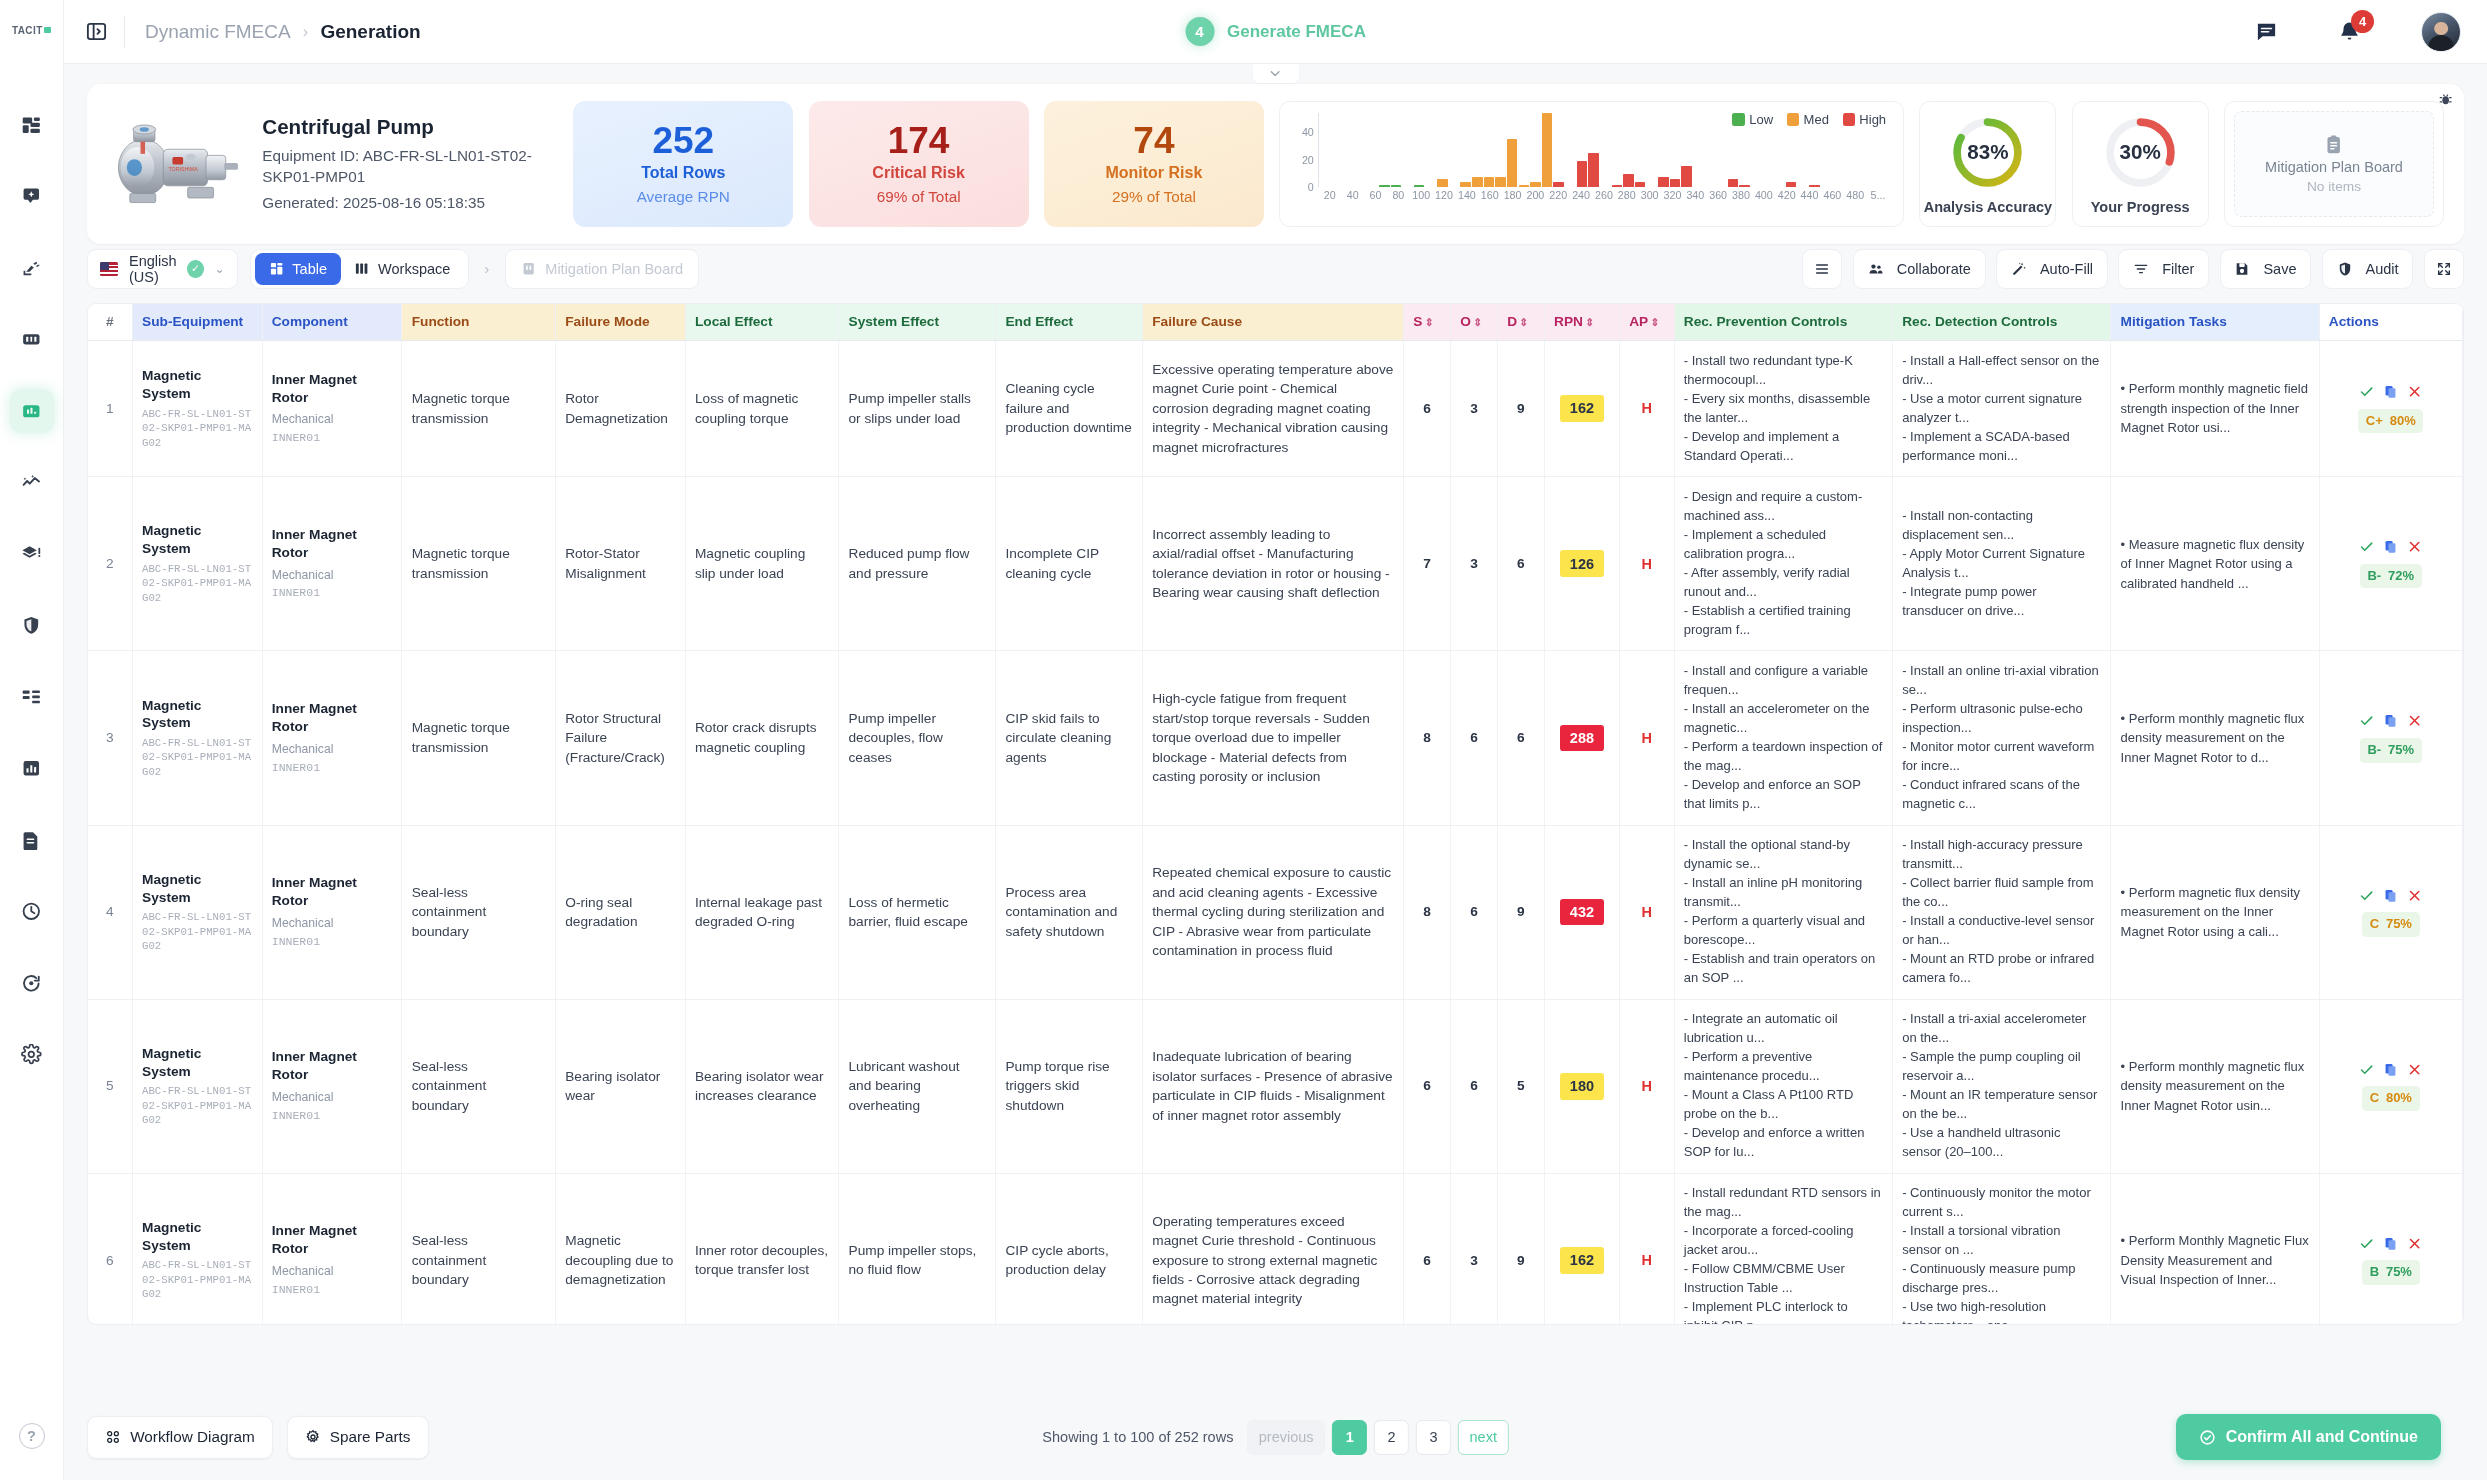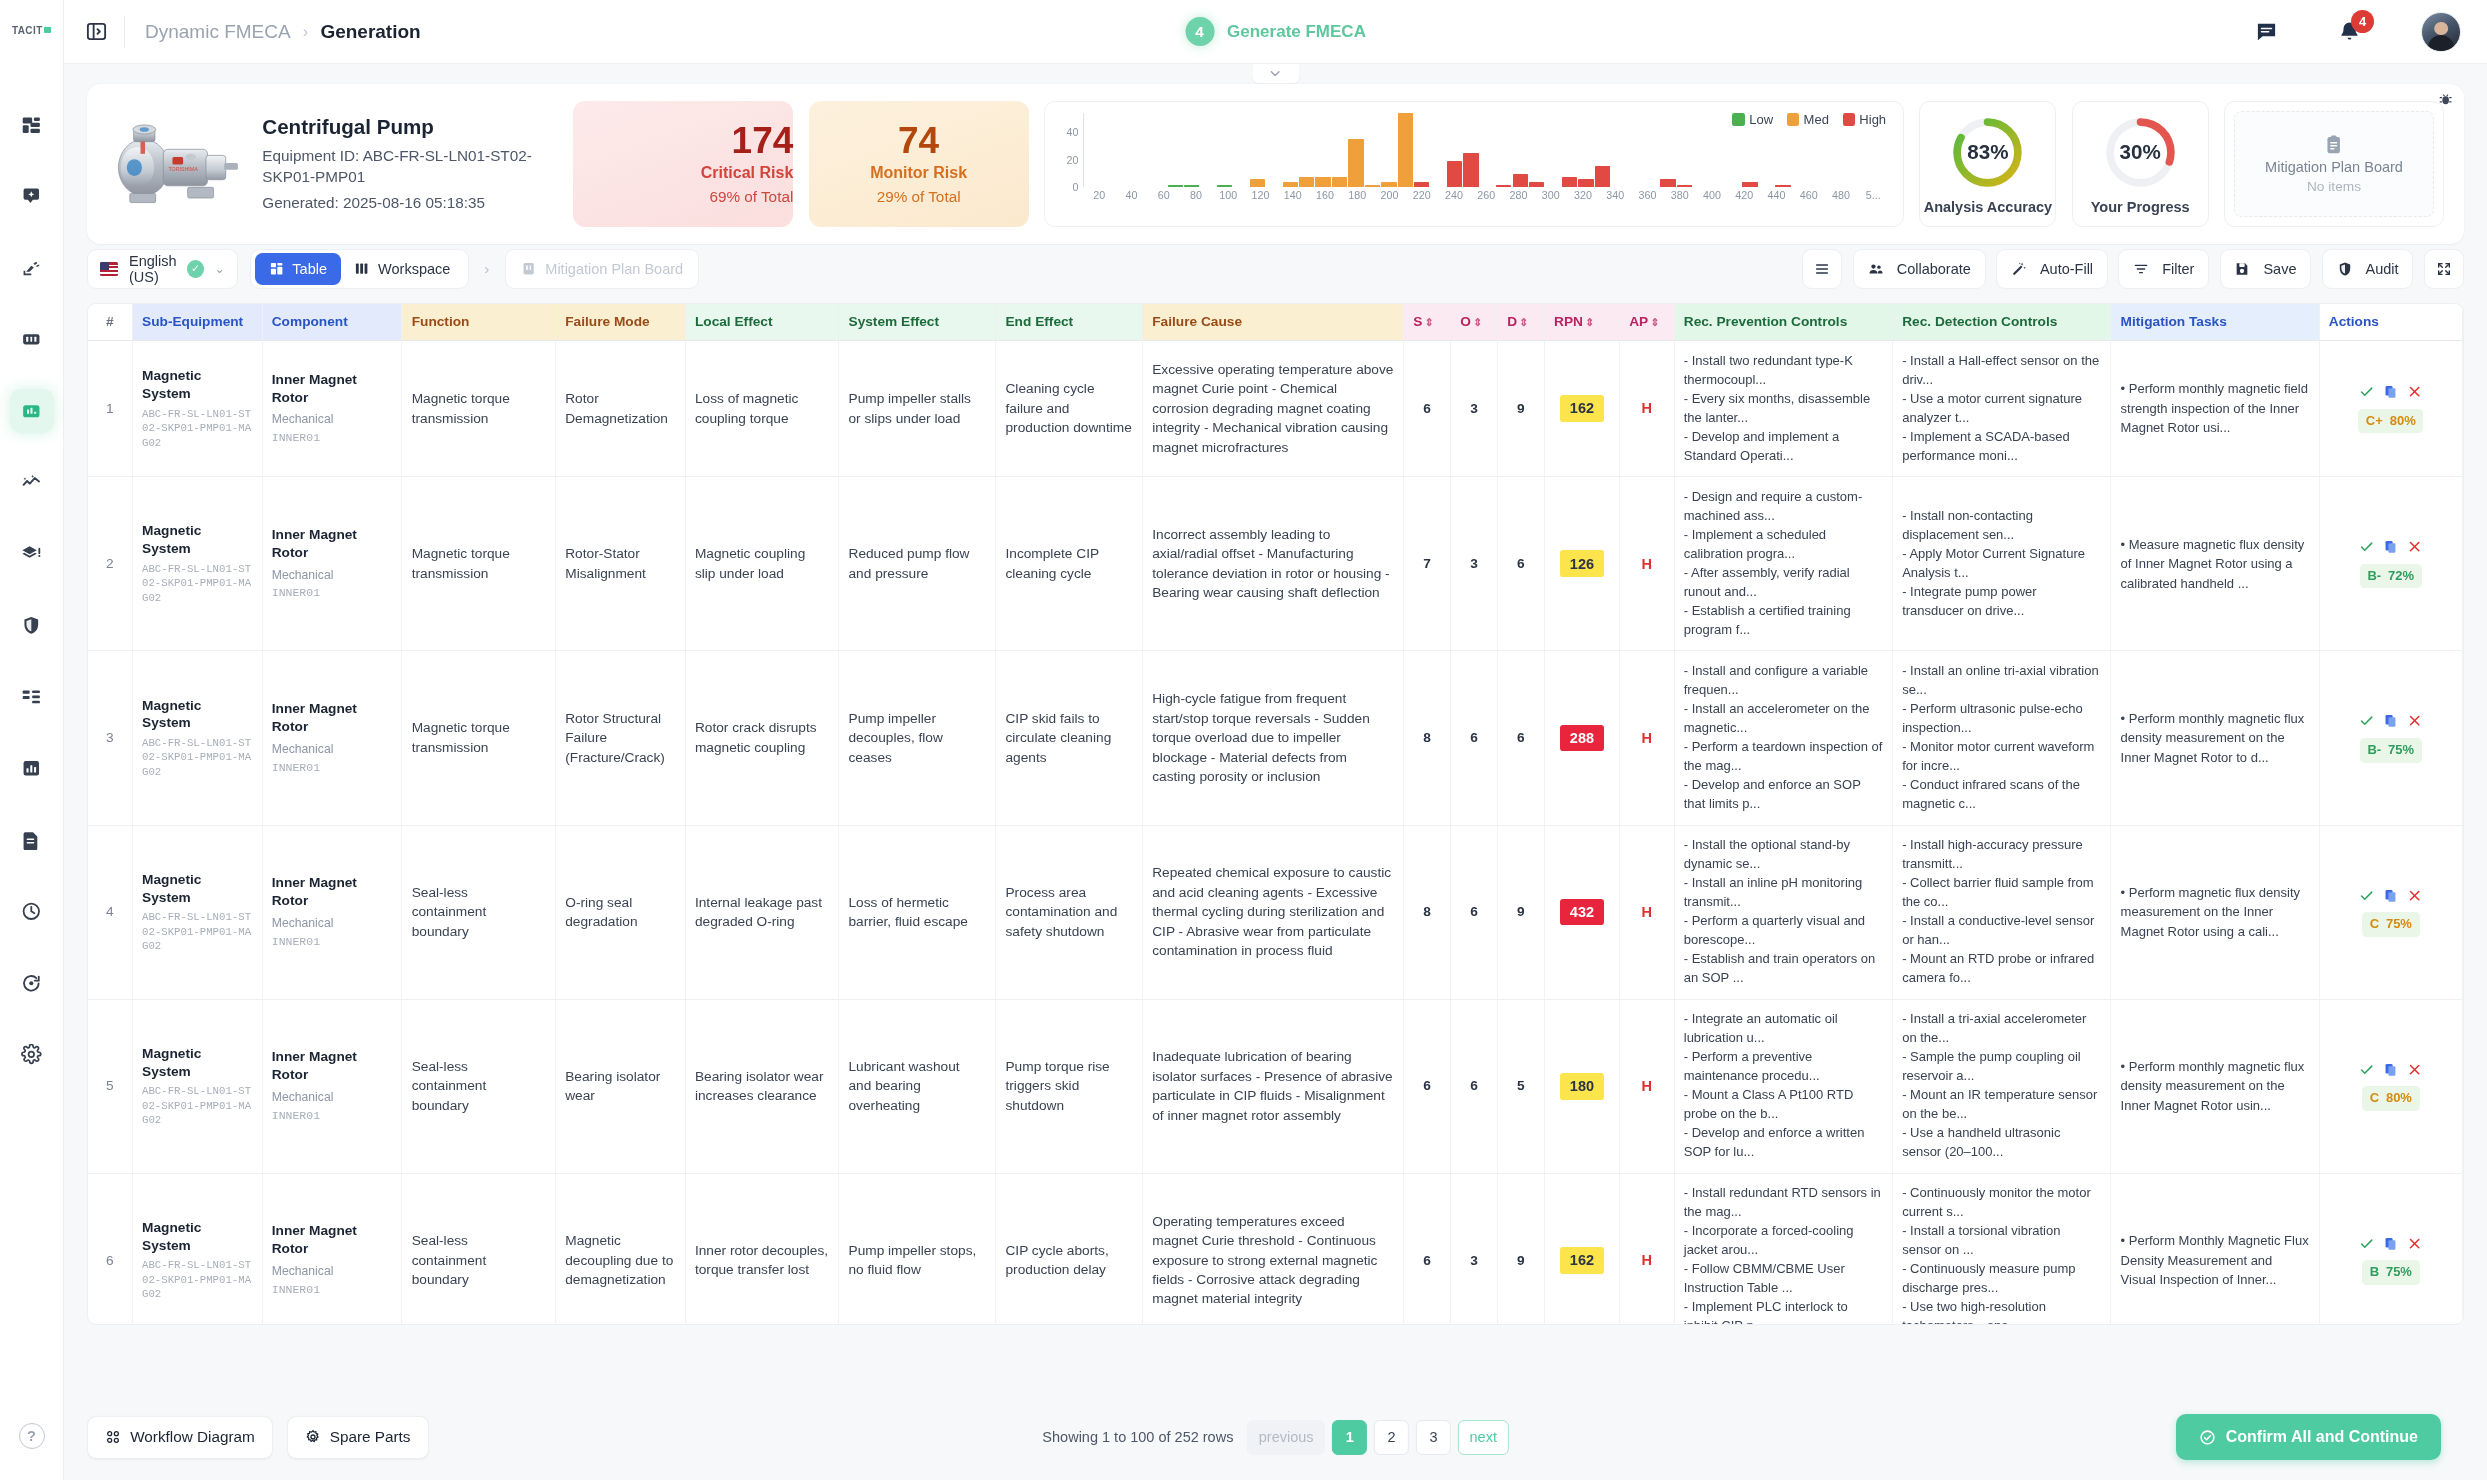--- a/index.html
+++ b/index.html
@@ -88,21 +88,21 @@
   .equip-txt p { font-size:15.3px; color:#4e5767; line-height:1.38; }
   .equip-txt p.gen { margin-top:4.6px; }
 
   .kpi { flex:0 0 220px; border-radius:12.2px; display:flex; flex-direction:column;
     align-items:center; justify-content:center; gap:3.1px; }
   .kpi .num { font-size:37px; font-weight:700; line-height:1.05; }
   .kpi .lbl { font-size:16px; font-weight:600; }
   .kpi .sub { font-size:15.3px; margin-top:3.1px; }
   .kpi-blue { background:linear-gradient(160deg,#e8f1fe,#dbe9fd); }
   .kpi-blue .num,.kpi-blue .lbl{color:#1d5fd8;} .kpi-blue .sub{color:#5b8de8;}
-  .kpi-red { background:linear-gradient(160deg,#fdeaea,#fbdede);align-items:flex-end; }
+  .kpi-red { background:linear-gradient(160deg,#fdeaea,#fbdede); }
   .kpi-red .num{color:#a62019;} .kpi-red .lbl,.kpi-red .sub{color:#d1453c;}
   .kpi-amber { background:linear-gradient(160deg,#fdf1dd,#fbe9ce); }
   .kpi-amber .num{color:#b3480e;} .kpi-amber .lbl,.kpi-amber .sub{color:#d4701f;}
 
   .chartcard { flex:1 1 auto; min-width:0; border:0.8px solid #eceff3; border-radius:10.7px;
     background:#fff; padding:7.6px 9.2px 4.6px 9.2px; position:relative; }
   .legend { position:absolute; right:17px; top:10px; display:flex; gap:13.7px; font-size:13px; color:#3c4555; }
   .legend span.sw { width:12.2px;height:12.2px;border-radius:2.3px;display:inline-block;margin-right:4.6px;
     vertical-align:-1.5px;}
   .plot { width:100%; height:calc(100% - 17px); position:relative; }
@@ -429,20 +429,25 @@
               <text x="100" y="78" font-size="7" fill="#d04a3a" text-anchor="middle" font-family="sans-serif">TORISHIMA</text>
             </svg>
           </div>
           <div class="equip-txt">
             <h2>Centrifugal Pump</h2>
             <p>Equipment ID: ABC-FR-SL-LN01-ST02-SKP01-PMP01</p>
             <p class="gen">Generated: 2025-08-16 05:18:35</p>
           </div>
         </div>
 
+        <div class="kpi kpi-blue">
+          <div class="num">252</div>
+          <div class="lbl">Total Rows</div>
+          <div class="sub">Average RPN</div>
+        </div>
         <div class="kpi kpi-red">
           <div class="num">174</div>
           <div class="lbl">Critical Risk</div>
           <div class="sub">69% of Total</div>
         </div>
         <div class="kpi kpi-amber">
           <div class="num">74</div>
           <div class="lbl">Monitor Risk</div>
           <div class="sub">29% of Total</div>
         </div>

